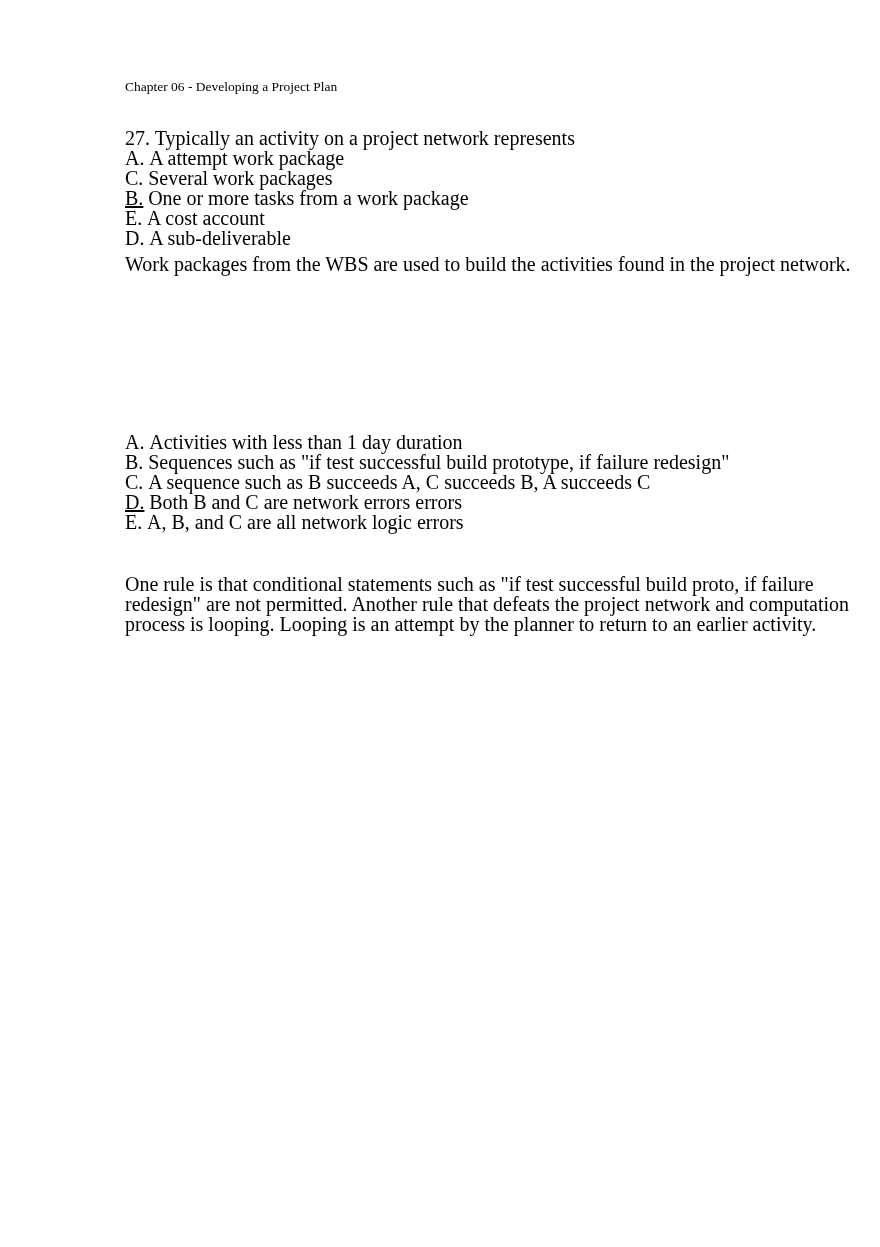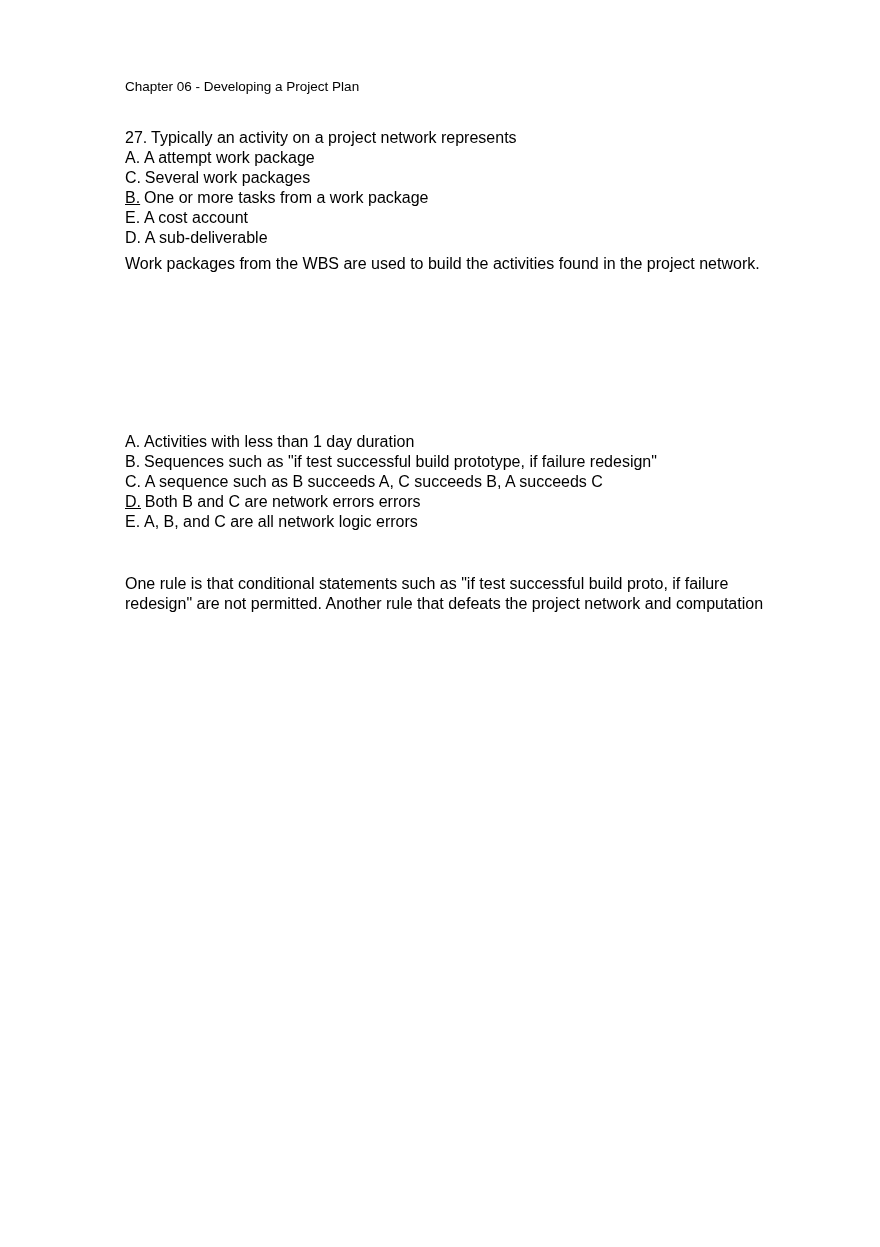--- a/index.html
+++ b/index.html
@@ -5,33 +5,33 @@
   html, body {
     margin: 0;
     padding: 0;
     background: #ffffff;
   }
   .page {
     position: relative;
     width: 880px;
     height: 1247px;
     background: #ffffff;
-    font-family: Liberation Sans, sans-serif;
+    font-family: Liberation Serif, serif;
     color: #000000;
     overflow: hidden;
   }
   .abs { position: absolute; left: 125px; }
   .header {
     top: 79px;
     font-size: 13.5px;
     line-height: 16px;
     white-space: nowrap;
   }
   .body-text {
-    font-size: 16px;
+    font-size: 20px;
     line-height: 20px;
   }
   .q27 { top: 128px; }
   .fb27 { top: 254px; }
   .q28 { top: 432px; }
   .fb28 { top: 574px; }
   .line { white-space: nowrap; }
   .opt-letter { display: inline; }
   .opt-letter.underlined { text-decoration: underline; }
   .opt-letter { margin-right: 0.24em; }
@@ -61,15 +61,16 @@
     <div class="line"><span class="opt-letter">A.</span><span>Activities with less than 1 day duration</span></div>
     <div class="line"><span class="opt-letter">B.</span><span>Sequences such as "if test successful build prototype, if failure redesign"</span></div>
     <div class="line"><span class="opt-letter">C.</span><span>A sequence such as B succeeds A, C succeeds B, A succeeds C</span></div>
     <div class="line"><span class="opt-letter underlined">D.</span><span>Both B and C are network errors errors</span></div>
     <div class="line"><span class="opt-letter">E.</span><span>A, B, and C are all network logic errors</span></div>
   </div>
 
   <div class="abs body-text fb28">
     <div class="line">One rule is that conditional statements such as "if test successful build proto, if failure</div>
     <div class="line">redesign" are not permitted. Another rule that defeats the project network and computation</div>
+    <div class="line">process is looping. Looping is an attempt by the planner to return to an earlier activity.</div>
   </div>
 
 </div>
 
 </body></html>

